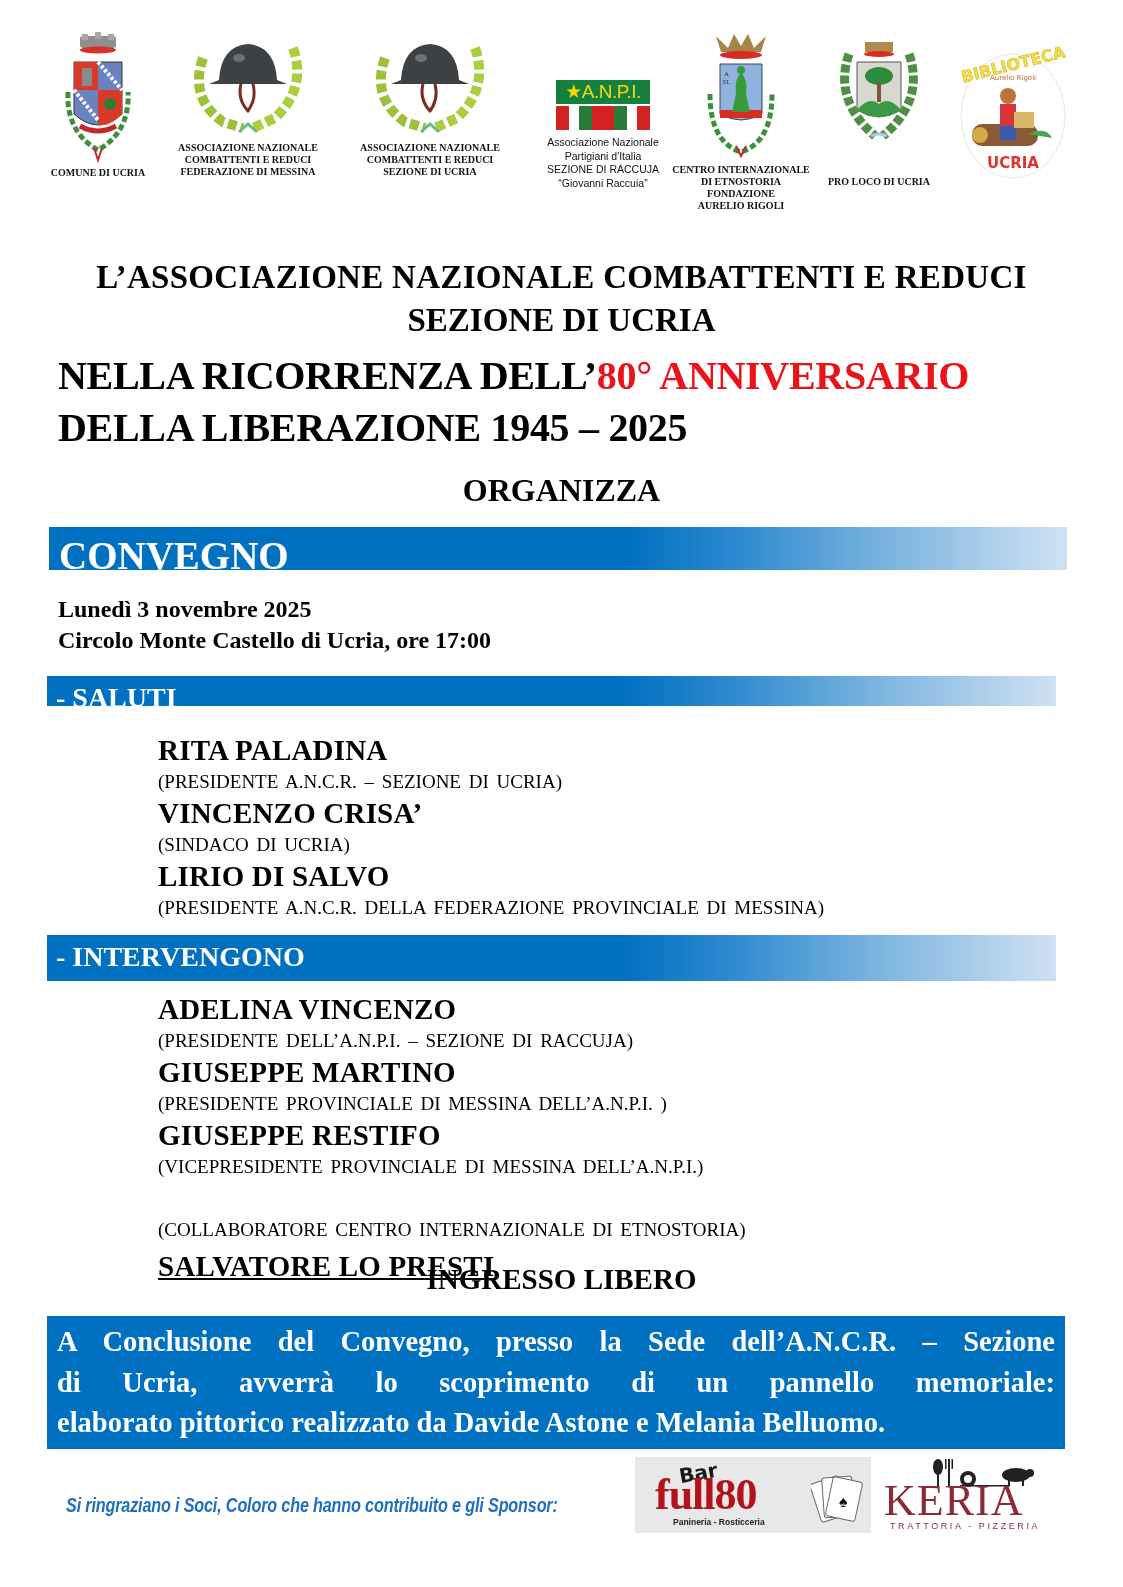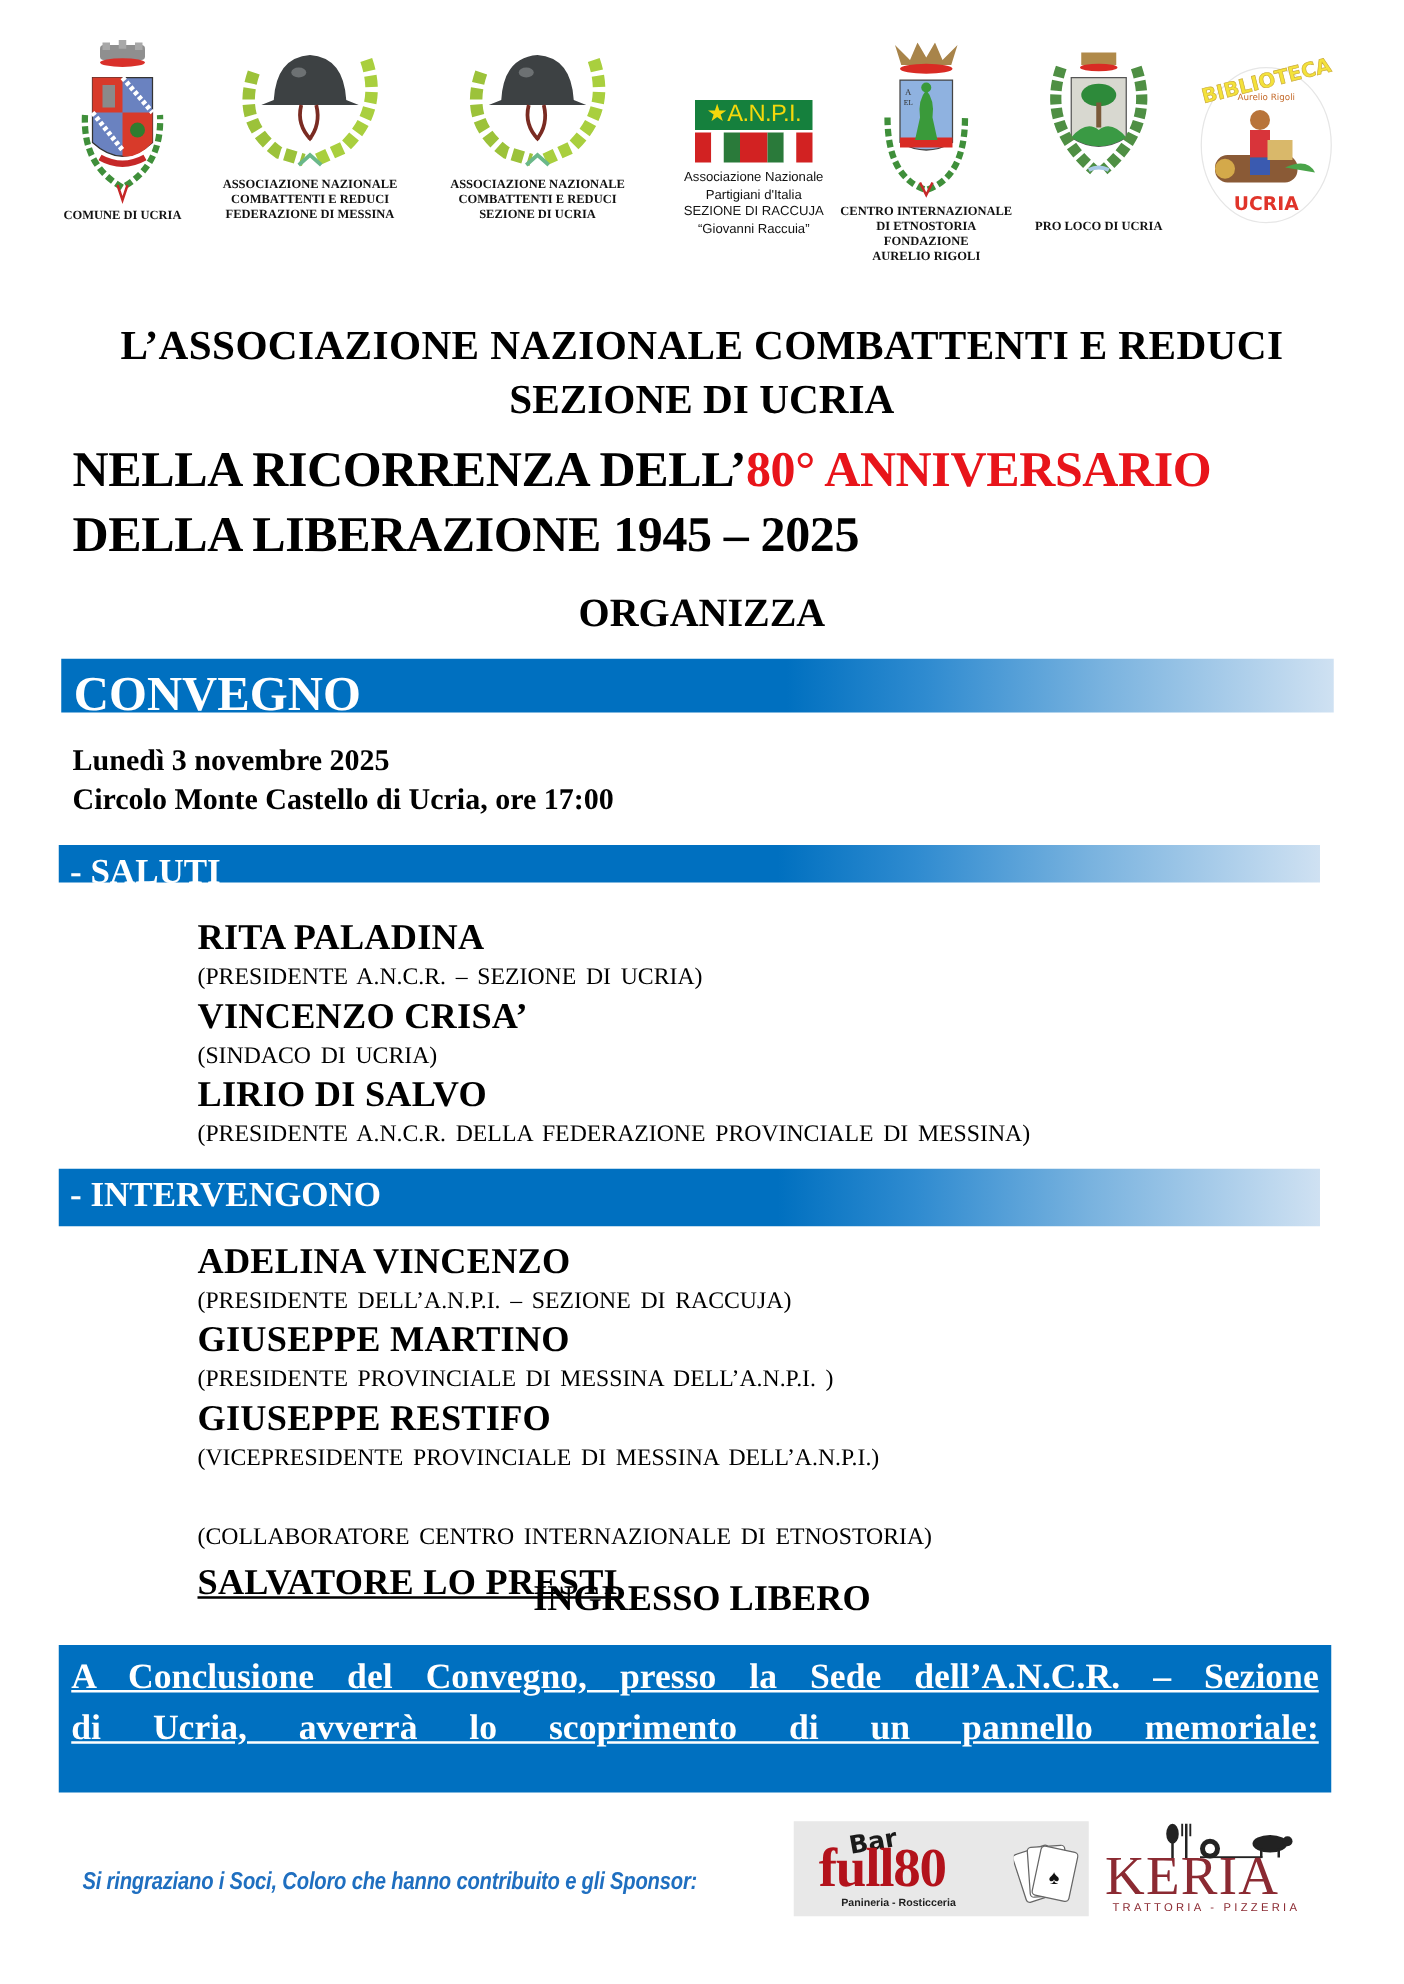--- a/index.html
+++ b/index.html
@@ -24,23 +24,23 @@
          background:linear-gradient(to right, #0070c0 0%, #0070c0 57%, #2f8bd0 68%, #7ab3df 82%, #cfe1f2 100%); }
   .bar span { position:absolute; }
 
   .info { position:absolute; left:58px; font-weight:bold; font-size:24px; white-space:nowrap; }
 
   
   .sp-name { position:absolute; left:158px; font-weight:bold; font-size:29px; white-space:nowrap; letter-spacing:0.2px; }
   .sp-role { position:absolute; left:158px; font-size:19px; white-space:nowrap; word-spacing:3px; }
 
   
-  .concl { position:absolute; left:47px; top:1316px; width:1018px; height:118px; background:#0070c0;
+  .concl { position:absolute; left:47px; top:1316px; width:1018px; height:133px; background:#0070c0;
            color:#fff; font-weight:bold; font-size:28.5px; line-height:40.5px; box-sizing:border-box;
-           padding:6px 10px 0 10px;text-decoration:underline; }
+           padding:6px 10px 0 10px; }
   .concl div { text-align:justify; text-align-last:justify; white-space:nowrap; }
   .concl div.last { text-align-last:left; }
 
   .thanks { position:absolute; left:66px; top:1494px; font-family:"Liberation Sans", sans-serif;
             font-style:italic; font-weight:bold; font-size:19.5px; color:#1f6fc0; white-space:nowrap;
             transform:scaleX(0.83); transform-origin:left center; letter-spacing:-0.2px; }
 </style>
 </head>
 <body>
 
@@ -199,20 +199,21 @@
 <div class="sp-name" style="top:1119px;">GIUSEPPE RESTIFO</div>
 <div class="sp-role" style="top:1156px;">(VICEPRESIDENTE  PROVINCIALE  DI MESSINA  DELL’A.N.P.I.)</div>
 <div class="sp-name" style="top:1250px;text-decoration:underline;">SALVATORE LO PRESTI</div>
 <div class="sp-role" style="top:1219px;">(COLLABORATORE  CENTRO INTERNAZIONALE  DI ETNOSTORIA)</div>
 
 <div class="h-center" style="top:1263px; font-size:29px;">INGRESSO LIBERO</div>
 
 <div class="concl">
   <div>A Conclusione del Convegno, presso la Sede dell’A.N.C.R. – Sezione</div>
   <div>di Ucria, avverrà lo scoprimento di un pannello memoriale:</div>
+  <div class="last">elaborato pittorico realizzato da Davide Astone e Melania Belluomo.</div>
 </div>
 
 <div class="thanks">Si ringraziano i Soci, Coloro che hanno contribuito e gli Sponsor:</div>
 
 <div style="position:absolute; left:635px; top:1457px; width:236px; height:76px; background:#e8e8e8;">
   <div style="position:absolute; left:44px; top:4px; font-family:'DejaVu Sans',sans-serif; font-weight:bold; font-size:20px; color:#1a1a1a; transform:rotate(-10deg);">Bar</div>
   <div style="position:absolute; left:20px; top:16px; font-family:'Liberation Serif',serif; font-weight:bold; font-size:44px; line-height:44px; color:#b3121b; letter-spacing:-1px;">full80</div>
   <div style="position:absolute; left:38px; top:60px; font-family:'Liberation Sans',sans-serif; font-weight:bold; font-size:8.5px; color:#222;">Panineria - Rosticceria</div>
   <svg width="52" height="56" viewBox="0 0 52 56" style="position:absolute; left:176px; top:12px;">
     <rect x="4" y="10" width="30" height="40" rx="3" fill="#fff" stroke="#666" transform="rotate(-18 19 30)"></rect>

